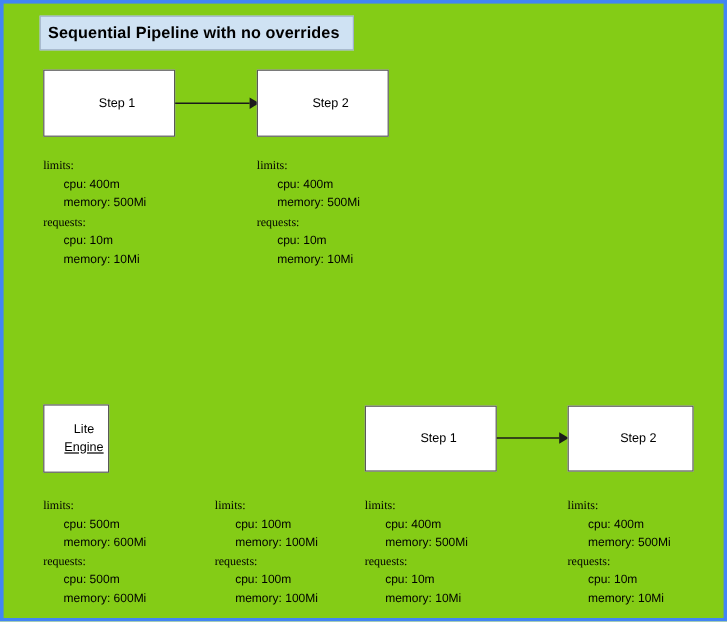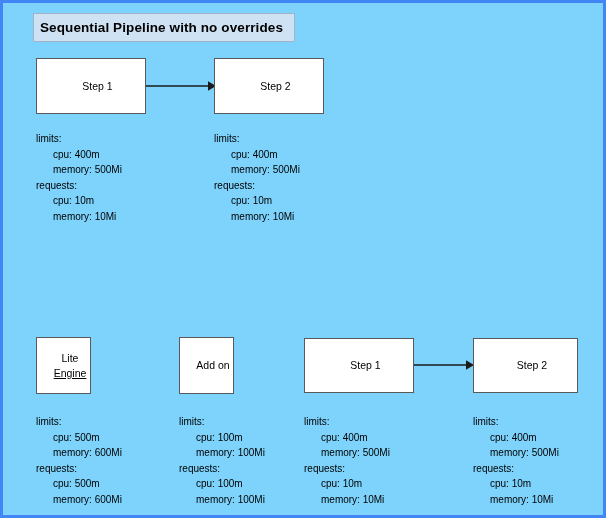--- a/index.html
+++ b/index.html
@@ -8,21 +8,21 @@
     padding: 0;
     background: #ffffff;
   }
   body {
     font-family: "Liberation Sans", sans-serif;
   }
   #canvas {
     position: relative;
     width: 606px;
     height: 518px;
-    background: #7dd3fc;
+    background: #84cc16;
     box-sizing: border-box;
     border: 3px solid #4285f4;
     overflow: hidden;
   }
   .section-header {
     position: absolute;
     box-sizing: border-box;
     background: #cfe2f3;
     border: 1px solid #9fb2c6;
     color: #000000;
@@ -56,21 +56,21 @@
     pointer-events: none;
   }
   .arrow svg { display: block; overflow: visible; }
   .res-block {
     position: absolute;
     font-size: 10px;
     line-height: 15.5px;
     color: #000000;
     white-space: nowrap;
   }
-  .res-block .key { display: block; }
+  .res-block .key { display: block; font-family: Liberation Serif, serif; }
   .res-block .sub { display: block; padding-left: 17px; }
 </style>
 </head>
 <body>
 
 <div id="canvas">
 
   <div class="section-header" style="left:30px; top:10px; width:262px; height:29px;">Sequential Pipeline with no overrides</div>
 
   <div class="node-box" style="left:33px; top:55px; width:110px; height:56px;">
@@ -105,23 +105,20 @@
     <span class="sub">cpu: 10m</span>
     <span class="sub">memory: 10Mi</span>
   </div>
 
 
   <div class="node-box" style="left:33px; top:334px; width:55px; height:57px;text-align:center;">
     <span>Lite</span>
     <span class="line2">Engine</span>
   </div>
 
-  <div class="node-box" style="left:176px; top:334px; width:55px; height:57px;">
-    <span>Add on</span>
-  </div>
 
   <div class="node-box" style="left:301px; top:335px; width:110px; height:55px;">
     <span>Step 1</span>
   </div>
 
   <div class="arrow" style="left:411px; top:355px; width:60px;">
     <svg width="60" height="14" viewBox="0 0 60 14">
       <line x1="0" y1="7" x2="52" y2="7" stroke="#1a1a1a" stroke-width="1.3"></line>
       <polygon points="52,2.2 60,7 52,11.8" fill="#1a1a1a"></polygon>
     </svg>

